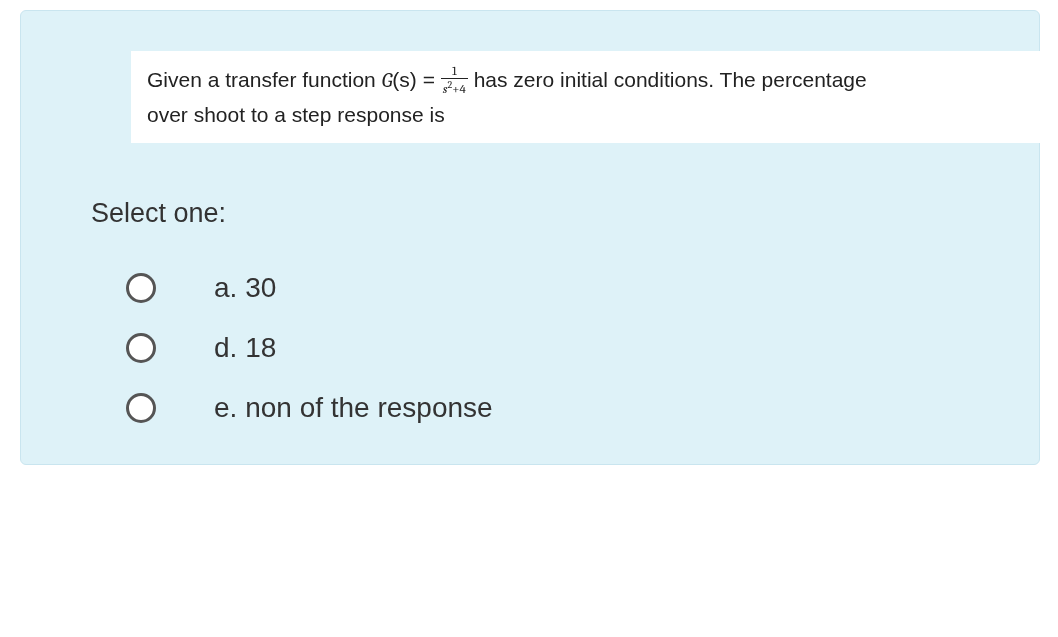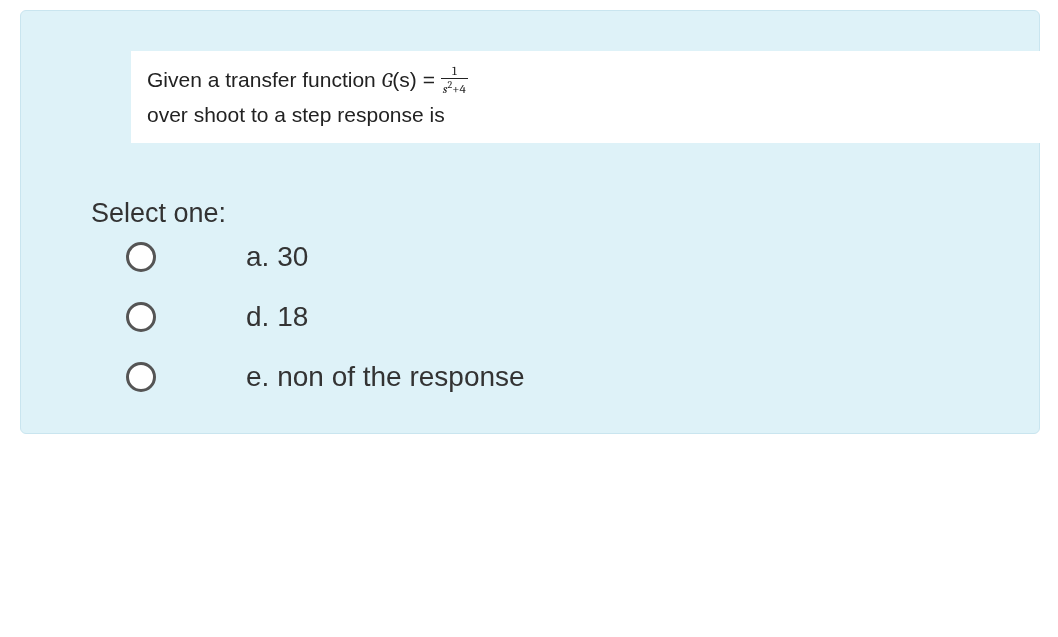--- a/index.html
+++ b/index.html
@@ -37,50 +37,49 @@
     position: relative;
     top: -2px;
   }
   .frac .num { display:block; border-bottom: 1px solid #222; padding: 0 2px 1px 2px;}
   .frac .den { display:block; padding: 1px 2px 0 2px;}
   .sup { font-size: 10px; vertical-align: super; }
   .select-label {
     font-size: 27px;
     color: #333;
     margin-top: 55px;
-    margin-bottom: 12px;
+    margin-bottom: 43px;
   }
   .options { }
   .option-row {
     display: flex;
     align-items: center;
     margin: 0 0 28px 35px;
     cursor: pointer;
-    gap: 32px;
   }
   .radio {
     width: 30px; height:30px;
     border: 3px solid #555;
     border-radius: 50%;
     flex-shrink: 0;
     margin-right: 58px;
     background:#fff;
   }
   .option-text {
     font-size: 28px;
     color: #333;
   }
 </style>
 </head>
 <body>
 
 <div class="question-card">
 
   <div class="question-text-box">
-    <span>Given a transfer function </span><span class="gfunc">G</span><span>(s)</span><span> = </span><span class="frac"><span class="num">1</span><span class="den"><span class="gfunc">s</span><span class="sup">2</span><span>+4</span></span></span><br><span>over shoot to a step response is</span>
+    <span>Given a transfer function </span><span class="gfunc">G</span><span>(s)</span><span> = </span><span class="frac"><span class="num">1</span><span class="den"><span class="gfunc">s</span><span class="sup">2</span><span>+4</span></span></span><span> has zero initial conditions. The percentage </span><br><span>over shoot to a step response is</span>
   </div>
 
   <div class="select-label">Select one:</div>
 
   <div class="options">
     <div class="option-row">
       <div class="radio"></div>
       <div class="option-text">a. 30</div>
     </div>
     <div class="option-row">

